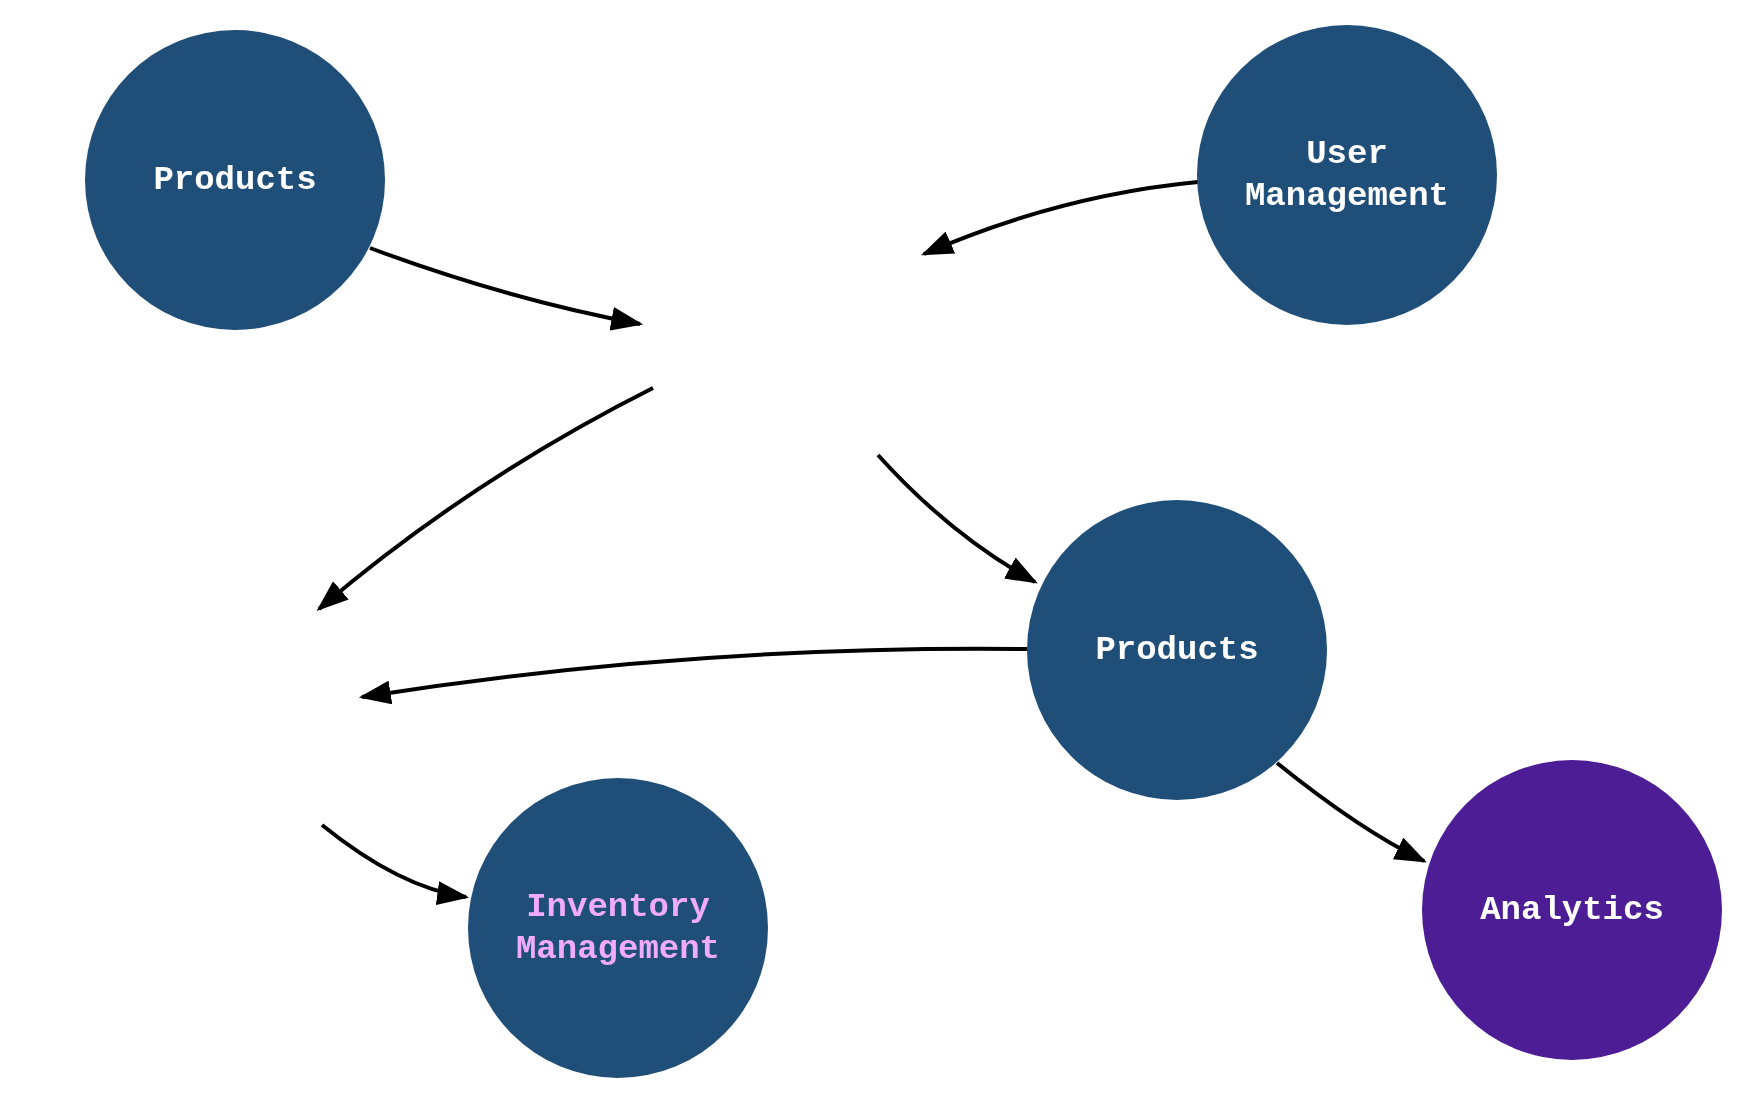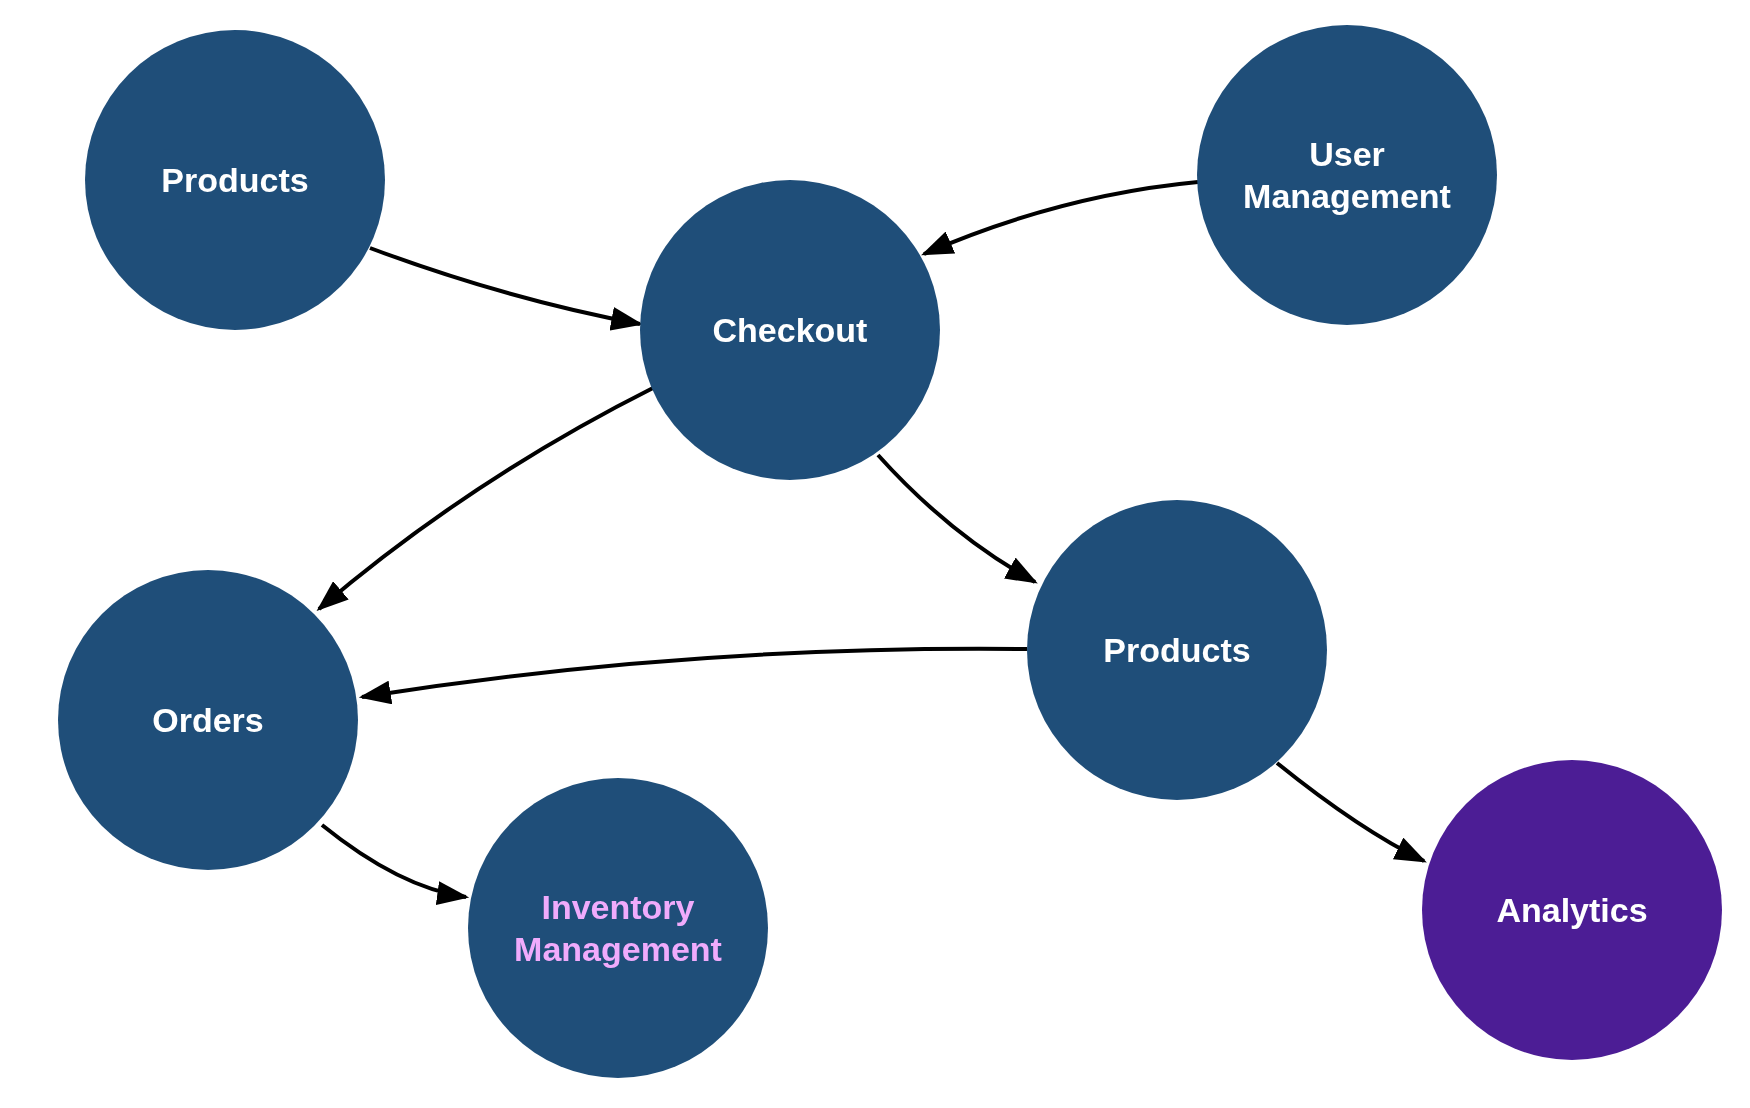--- a/index.html
+++ b/index.html
@@ -12,21 +12,21 @@
     overflow: hidden;
     font-family: "Liberation Sans", sans-serif;
   }
   svg.edges-layer {
     position: absolute;
     left: 0; top: 0;
     width: 1750px;
     height: 1108px;
     pointer-events: none;
   }
-  .nodes-layer { position: absolute; left: 0; top: 0; width: 100%; height: 100%; }
+  .nodes-layer { position: absolute; left: 0; top: 0; width: 100%; height: 100%; font-family: Liberation Mono, monospace; }
   .node {
     position: absolute;
     border-radius: 50%;
     display: flex;
     align-items: center;
     justify-content: center;
   }
   .node .label {
     font-weight: bold;
     font-size: 34px;
@@ -50,28 +50,22 @@
       <path d="M 653 388 Q 470 480 319 609" fill="none" stroke="#000000" stroke-width="4" marker-end="url(#arrowhead)"></path>
       <path d="M 878 455 Q 950 535 1035 582" fill="none" stroke="#000000" stroke-width="4" marker-end="url(#arrowhead)"></path>
       <path d="M 1027 649 Q 690 645 362 697" fill="none" stroke="#000000" stroke-width="4" marker-end="url(#arrowhead)"></path>
       <path d="M 322 825 Q 400 888 466 897" fill="none" stroke="#000000" stroke-width="4" marker-end="url(#arrowhead)"></path>
       <path d="M 1277 763 Q 1360 830 1424 861" fill="none" stroke="#000000" stroke-width="4" marker-end="url(#arrowhead)"></path>
     </svg>
   <div class="nodes-layer">
       <div class="node" style="left: 85px; top: 30px; width: 300px; height: 300px; background: rgb(31, 78, 121);">
         <span class="label" style="color: rgb(255, 255, 255);">Products</span>
       </div>
-      <div class="node" style="left: 640px; top: 180px; width: 300px; height: 300px; background: rgb(31, 78, 121);">
-        <span class="label" style="color: rgb(255, 255, 255);">Checkout</span>
-      </div>
       <div class="node" style="left: 1197px; top: 25px; width: 300px; height: 300px; background: rgb(31, 78, 121);">
         <span class="label" style="color: rgb(255, 255, 255);">User Management</span>
-      </div>
-      <div class="node" style="left: 58px; top: 570px; width: 300px; height: 300px; background: rgb(31, 78, 121);">
-        <span class="label" style="color: rgb(255, 255, 255);">Orders</span>
       </div>
       <div class="node" style="left: 1027px; top: 500px; width: 300px; height: 300px; background: rgb(31, 78, 121);">
         <span class="label" style="color: rgb(255, 255, 255);">Products</span>
       </div>
       <div class="node" style="left: 468px; top: 778px; width: 300px; height: 300px; background: rgb(31, 78, 121);">
         <span class="label" style="color: #f0abfc;">Inventory Management</span>
       </div>
       <div class="node" style="left: 1422px; top: 760px; width: 300px; height: 300px; background: #4c1d95;">
         <span class="label" style="color: rgb(255, 255, 255);">Analytics</span>
       </div>

